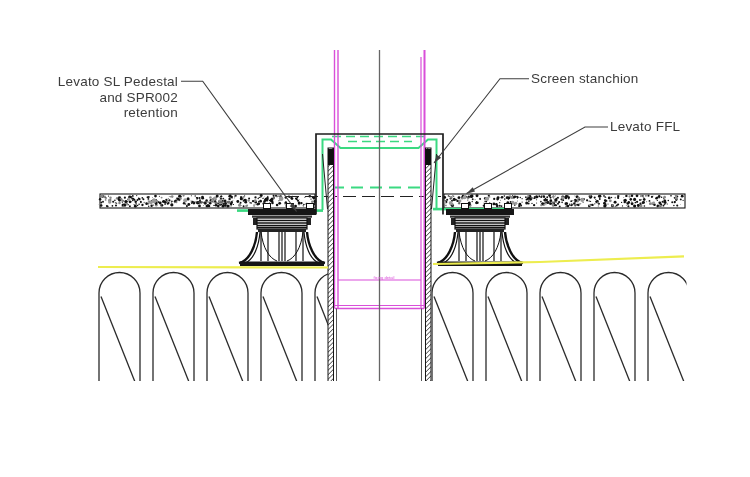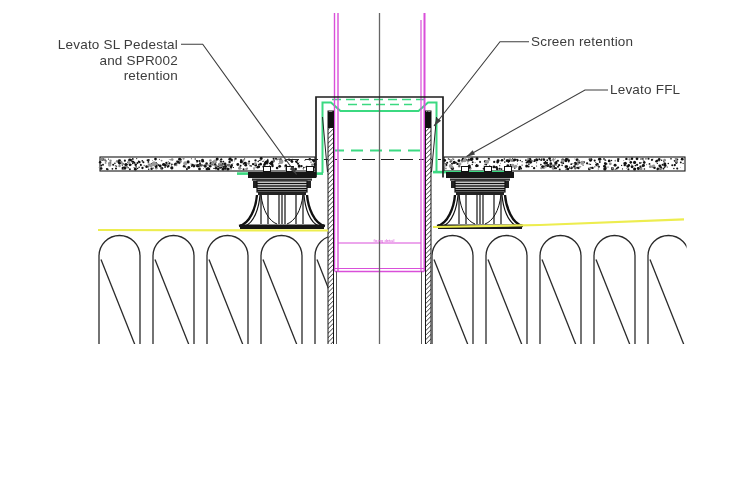--- a/index.html
+++ b/index.html
@@ -1,17 +1,17 @@
 <!DOCTYPE html>
 <html style="--c-magenta: #D94FD9; --c-green: #3BD981; --c-yellow: #EDED4F; --c-leader: #3F3F3F; --c-grayline: #666666;"><head>
 <meta charset="utf-8">
 <style>
   html,body{margin:0;padding:0;background:#fff;}
   .stage{position:relative;width:750px;height:344px;background:#fff;overflow:hidden;
-         font-family:"Liberation Sans", sans-serif;}
+         font-family:"Liberation Sans", sans-serif;margin-top:37px;}
   .stage svg{position:absolute;left:0;top:0;}
   .cad-label{position:absolute;color:#3c3c3c;font-size:13.5px;line-height:15.5px;
              letter-spacing:.2px;white-space:pre-line;}
   .lbl-right{text-align:right;}
 </style>
 </head>
 <body>
 
 <div class="stage">
 
@@ -982,15 +982,15 @@
   </g>
 
   <text x="211" y="165.5" text-anchor="middle" font-size="4.2" fill="#333">Levato paving support</text>
   <text x="384" y="241.5" text-anchor="middle" font-size="4.2" fill="var(--c-magenta)">fixing detail</text>
   <text x="551" y="165.5" text-anchor="middle" font-size="4.2" fill="#333">Levato</text>
 </svg>
 
 <div class="cad-label lbl-right" style="left:38px;top:37px;width:140px;">Levato SL Pedestal
 and SPR002
 retention</div>
-<div class="cad-label" style="left:531px;top:34px;">Screen retention</div>
+<div class="cad-label" style="left:531px;top:34px;">Screen stanchion</div>
 <div class="cad-label" style="left:610px;top:82px;">Levato FFL</div>
 </div>
 
 </body></html>

